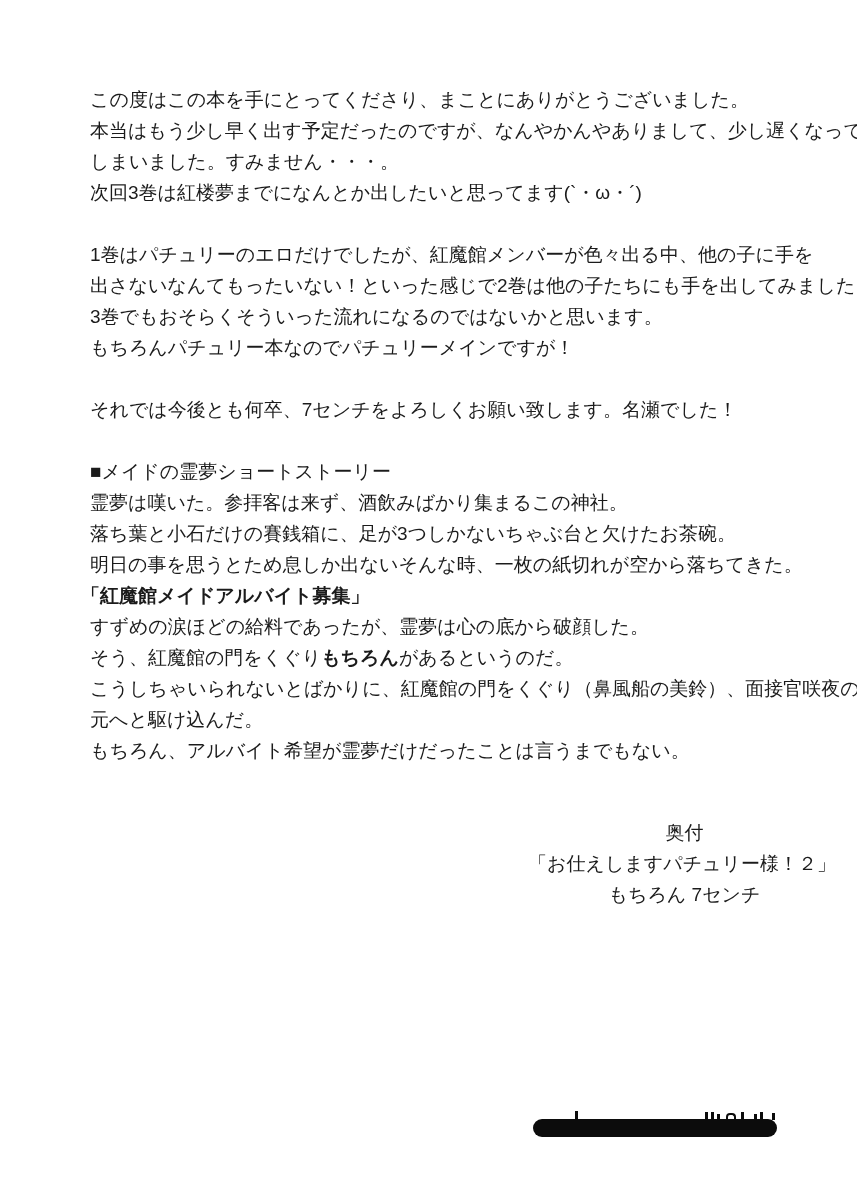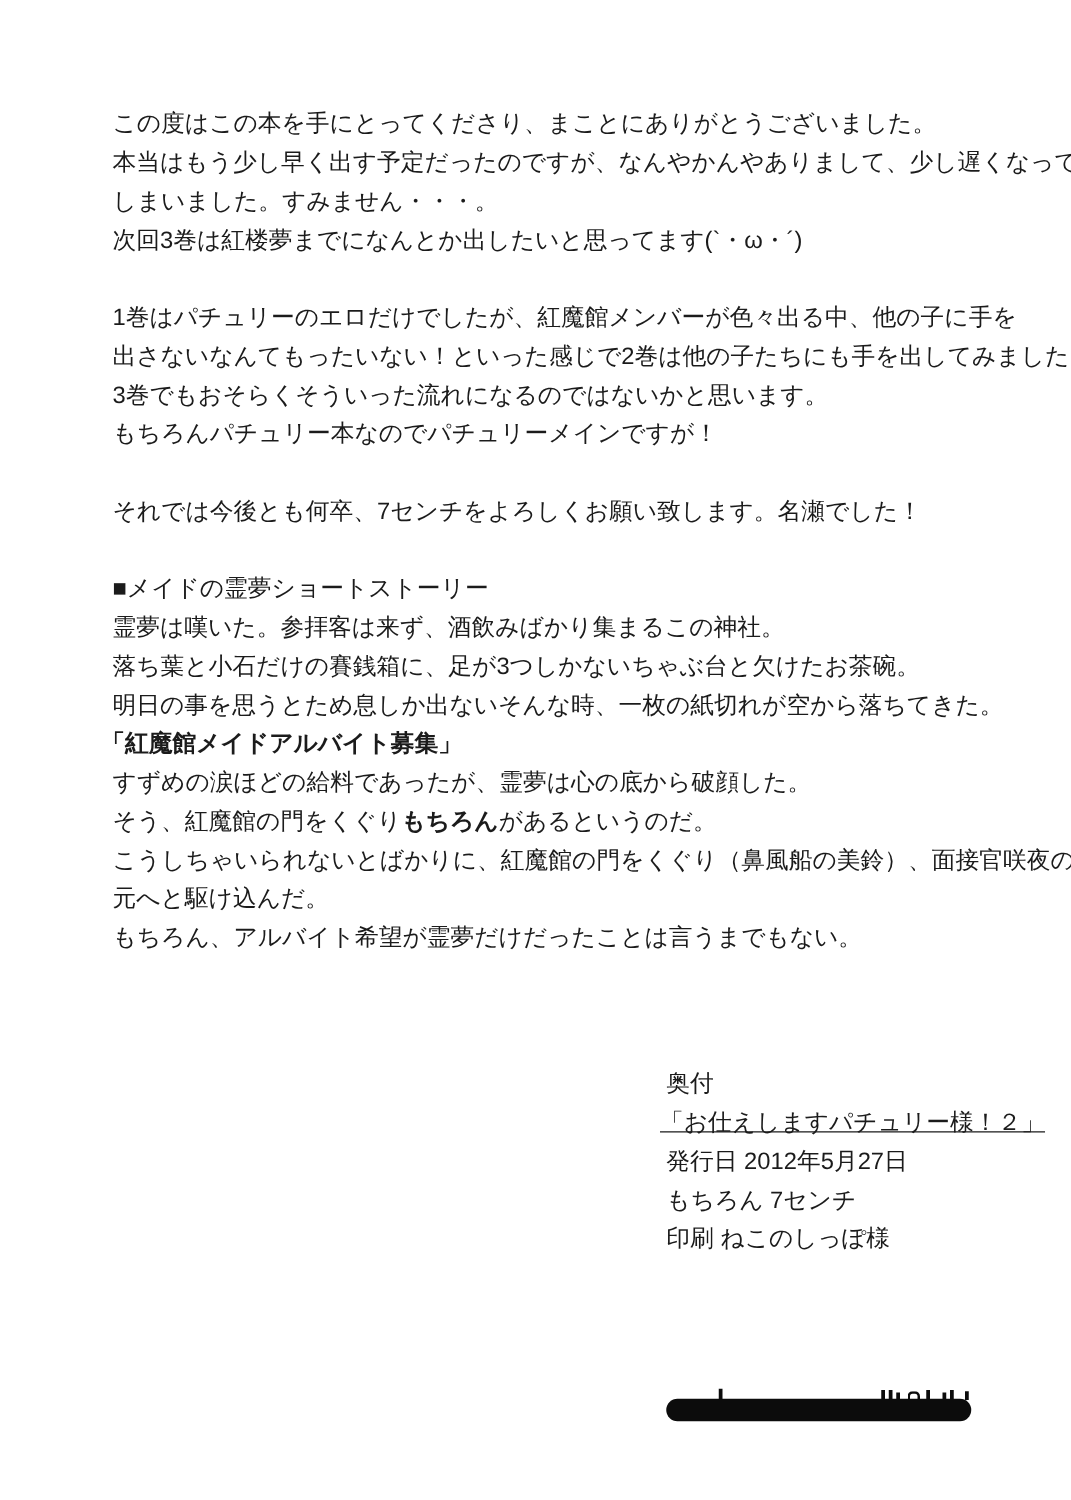--- a/index.html
+++ b/index.html
@@ -5,23 +5,23 @@
   html,body{margin:0;padding:0;}
   body{
     width:857px;height:1200px;position:relative;overflow:hidden;
     background:#ffffff;color:#1b1b1b;
     font-family:"Liberation Sans","DejaVu Sans",sans-serif;
   }
   .ln{white-space:nowrap;height:31px;line-height:31px;font-size:19px;}
   .gap{height:31px;}
   .bold{font-weight:bold;}
   .outdent{margin-left:-9px;}
-  .outdent-sm{margin-left:-5px;text-decoration:underline;}
+  .outdent-sm{margin-left:-5px;}
   .afterword{position:absolute;left:90px;top:84px;}
-  .colophon{position:absolute;left:533px;top:852px;}
+  .colophon{position:absolute;left:533px;top:817px;text-align:center;}
   .redact-bar{
     position:absolute;left:533px;top:1119px;width:244px;height:18px;
     background:#0c0c0c;border-radius:9px;
   }
   .frag{position:absolute;background:#0c0c0c;width:3px;}
 </style>
 </head>
 <body>
 
 <div class="afterword">
@@ -48,23 +48,21 @@
     <span>そう、紅魔館の門をくぐり</span><span class="bold">もちろん</span><span>があるというのだ。</span>
   </div>
   <div class="ln">こうしちゃいられないとばかりに、紅魔館の門をくぐり（鼻風船の美鈴）、面接官咲夜の</div>
   <div class="ln">元へと駆け込んだ。</div>
   <div class="ln">もちろん、アルバイト希望が霊夢だけだったことは言うまでもない。</div>
 </div>
 
 <div class="colophon">
   <div class="ln">奥付</div>
   <div class="ln outdent-sm">「お仕えしますパチュリー様！２」</div>
-  <div class="ln">発行日 2012年5月27日</div>
   <div class="ln">もちろん 7センチ</div>
-  <div class="ln">印刷 ねこのしっぽ様</div>
 </div>
 
 <div>
   <i class="frag" style="left:575px;top:1111px;height:9px;"></i>
   <i class="frag" style="left:705px;top:1112px;height:8px;"></i>
   <i class="frag" style="left:711px;top:1112px;height:8px;"></i>
   <i class="frag" style="left:717px;top:1114px;height:6px;"></i>
   <i class="frag" style="left:726px;top:1113px;height:7px;width:6px;border-radius:4px 4px 0 0;background:transparent;border:2px solid #0c0c0c;border-bottom:none;"></i>
   <i class="frag" style="left:741px;top:1112px;height:8px;"></i>
   <i class="frag" style="left:754px;top:1114px;height:6px;"></i>

